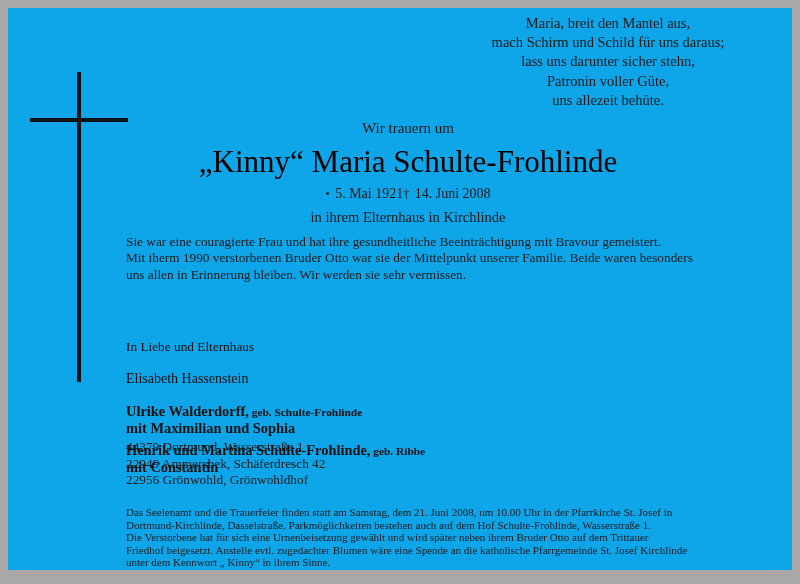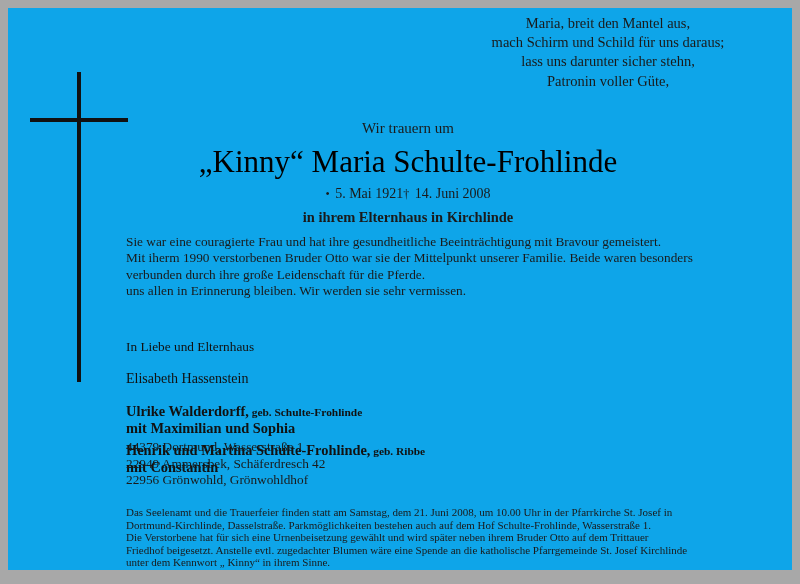--- a/index.html
+++ b/index.html
@@ -97,21 +97,20 @@
   #dates-row .date-item { white-space: nowrap; }
   #dates-row .sym { font-size: 12px; padding-right: 2px; }
   #place-line {
     position: absolute;
     left: 110px;
     top: 201px;
     width: 580px;
     text-align: center;
     font-size: 14.5px;
     color: #1a1a1a;
-    font-weight: bold;
   }
 
   
   #tribute {
     position: absolute;
     left: 118px;
     top: 226px;
     width: 580px;
     font-size: 13.3px;
     line-height: 16.4px;
@@ -186,20 +185,21 @@
   <div id="cross">
     <div class="bar-v"></div>
     <div class="bar-h"></div>
   </div>
 
   <div id="verse">
     <span class="vline">Maria, breit den Mantel aus,</span>
     <span class="vline">mach Schirm und Schild für uns daraus;</span>
     <span class="vline">lass uns darunter sicher stehn,</span>
     <span class="vline">Patronin voller Güte,</span>
+    <span class="vline">uns allezeit behüte.</span>
   </div>
 
   <div id="mourn-intro">Wir trauern um</div>
 
   <div id="deceased-name">„Kinny“ Maria Schulte-Frohlinde</div>
 
   <div id="dates-row">
     <span class="date-item">
       <span class="sym">•</span>
       <span>5. Mai 1921</span>
@@ -208,21 +208,20 @@
       <span class="sym">†</span>
       <span>14. Juni 2008</span>
     </span>
   </div>
 
   <div id="place-line">in ihrem Elternhaus in Kirchlinde</div>
 
   <div id="tribute">
     <span class="tline">Sie war eine couragierte Frau und hat ihre gesundheitliche Beeinträchtigung mit Bravour gemeistert.</span>
     <span class="tline">Mit iherm 1990 verstorbenen Bruder Otto war sie der Mittelpunkt unserer Familie. Beide waren besonders</span>
-    <span class="tline">verbunden durch ihre große Leidenschaft für die Pferde.</span>
     <span class="tline">uns allen in Erinnerung bleiben. Wir werden sie sehr vermissen.</span>
   </div>
 
   <div id="family">
     <div class="fam-thanks">In Liebe und Elternhaus</div>
     <div class="fam-primary">Elisabeth Hassenstein</div>
 
     <div class="fam-group">
       <div><span class="fam-main">Ulrike Walderdorff,</span><span class="fam-nee"> geb. Schulte-Frohlinde</span></div>
       <div class="fam-sub">mit Maximilian und Sophia</div>

